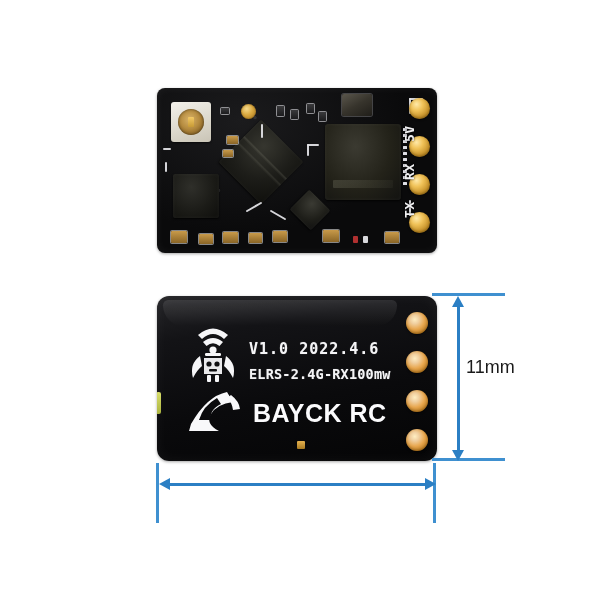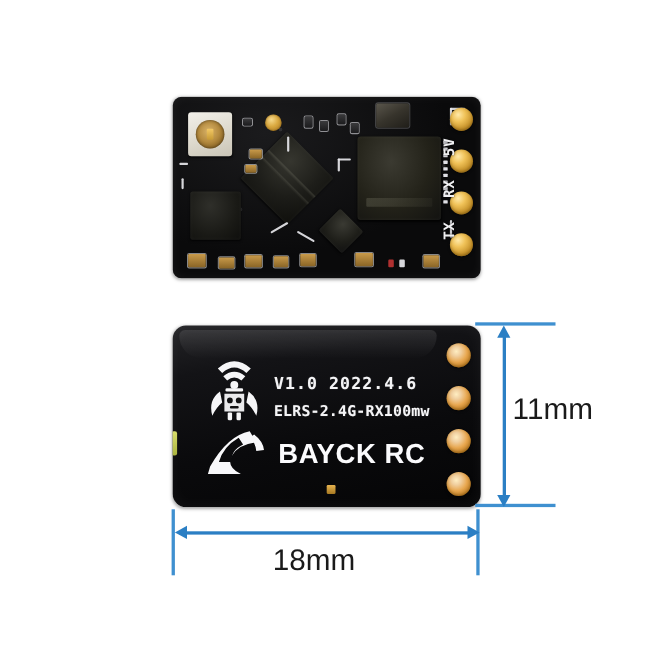--- a/index.html
+++ b/index.html
@@ -272,21 +272,21 @@
   
   .dim-line { position: absolute; background: #2b7fc4; }
   .dim-ext  { position: absolute; background: #3f90d0; }
   .dim-label {
     position: absolute;
     color: #1a1a1a;
     font-family: "Liberation Sans", sans-serif;
     font-weight: 400;
     white-space: nowrap;
   }
-  #dim-height-label { left: 466px; top: 357px; font-size: 27px; }
+  #dim-height-label { left: 466px; top: 357px; font-size: 18px; }
   #dim-width-label  { left: 248px; top: 494px; font-size: 27px; }
 
   .arrow { position: absolute; width: 0; height: 0; }
   .arrow-up    { border-left: 6px solid transparent; border-right: 6px solid transparent; border-bottom: 11px solid #2b7fc4; }
   .arrow-down  { border-left: 6px solid transparent; border-right: 6px solid transparent; border-top: 11px solid #2b7fc4; }
   .arrow-left  { border-top: 6px solid transparent; border-bottom: 6px solid transparent; border-right: 11px solid #2b7fc4; }
   .arrow-right { border-top: 6px solid transparent; border-bottom: 6px solid transparent; border-left: 11px solid #2b7fc4; }
 </style>
 </head>
 <body>
@@ -424,15 +424,14 @@
   <div class="arrow arrow-down" style="left:452px; top:450px;"></div>
   <div class="dim-label" id="dim-height-label">11mm</div>
 
   <div class="dim-ext" style="left:156px; top:463px; width:3px; height:60px;"></div>
 
   <div class="dim-ext" style="left:433px; top:463px; width:3px; height:60px;"></div>
 
   <div class="dim-line" style="left:163px; top:483px; width:266px; height:3px;"></div>
   <div class="arrow arrow-left" style="left:159px; top:478px;"></div>
   <div class="arrow arrow-right" style="left:425px; top:478px;"></div>
-  <div class="dim-label" id="dim-width-label">18mm</div>
 
 </div>
 
 </body></html>

